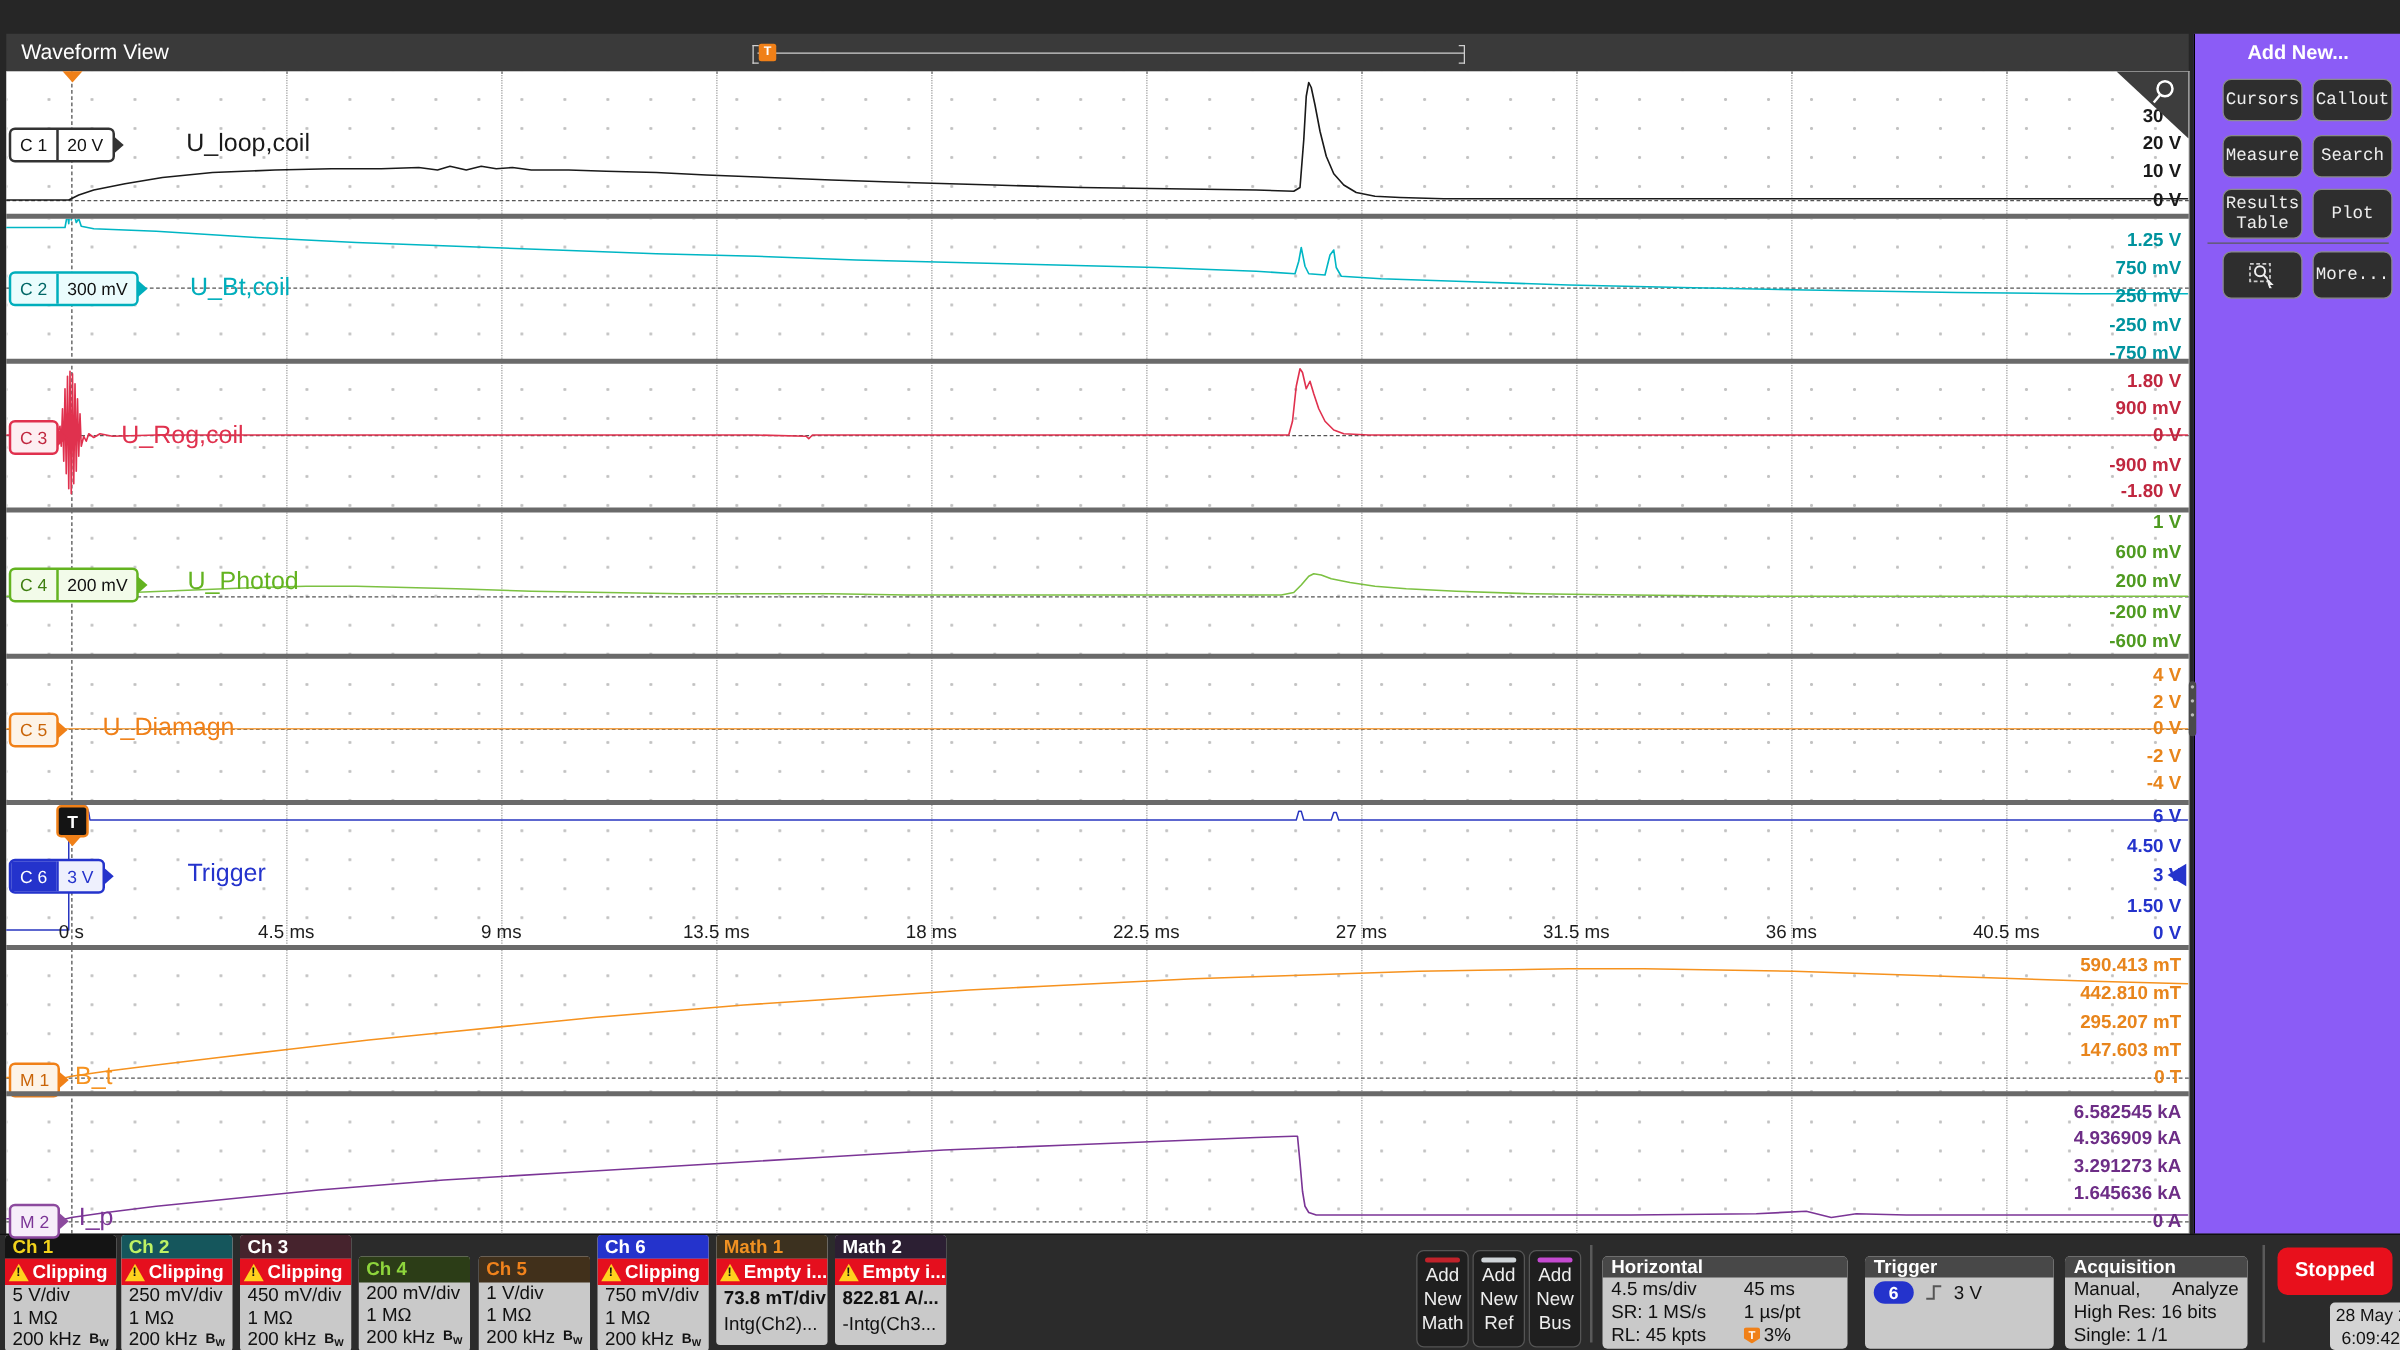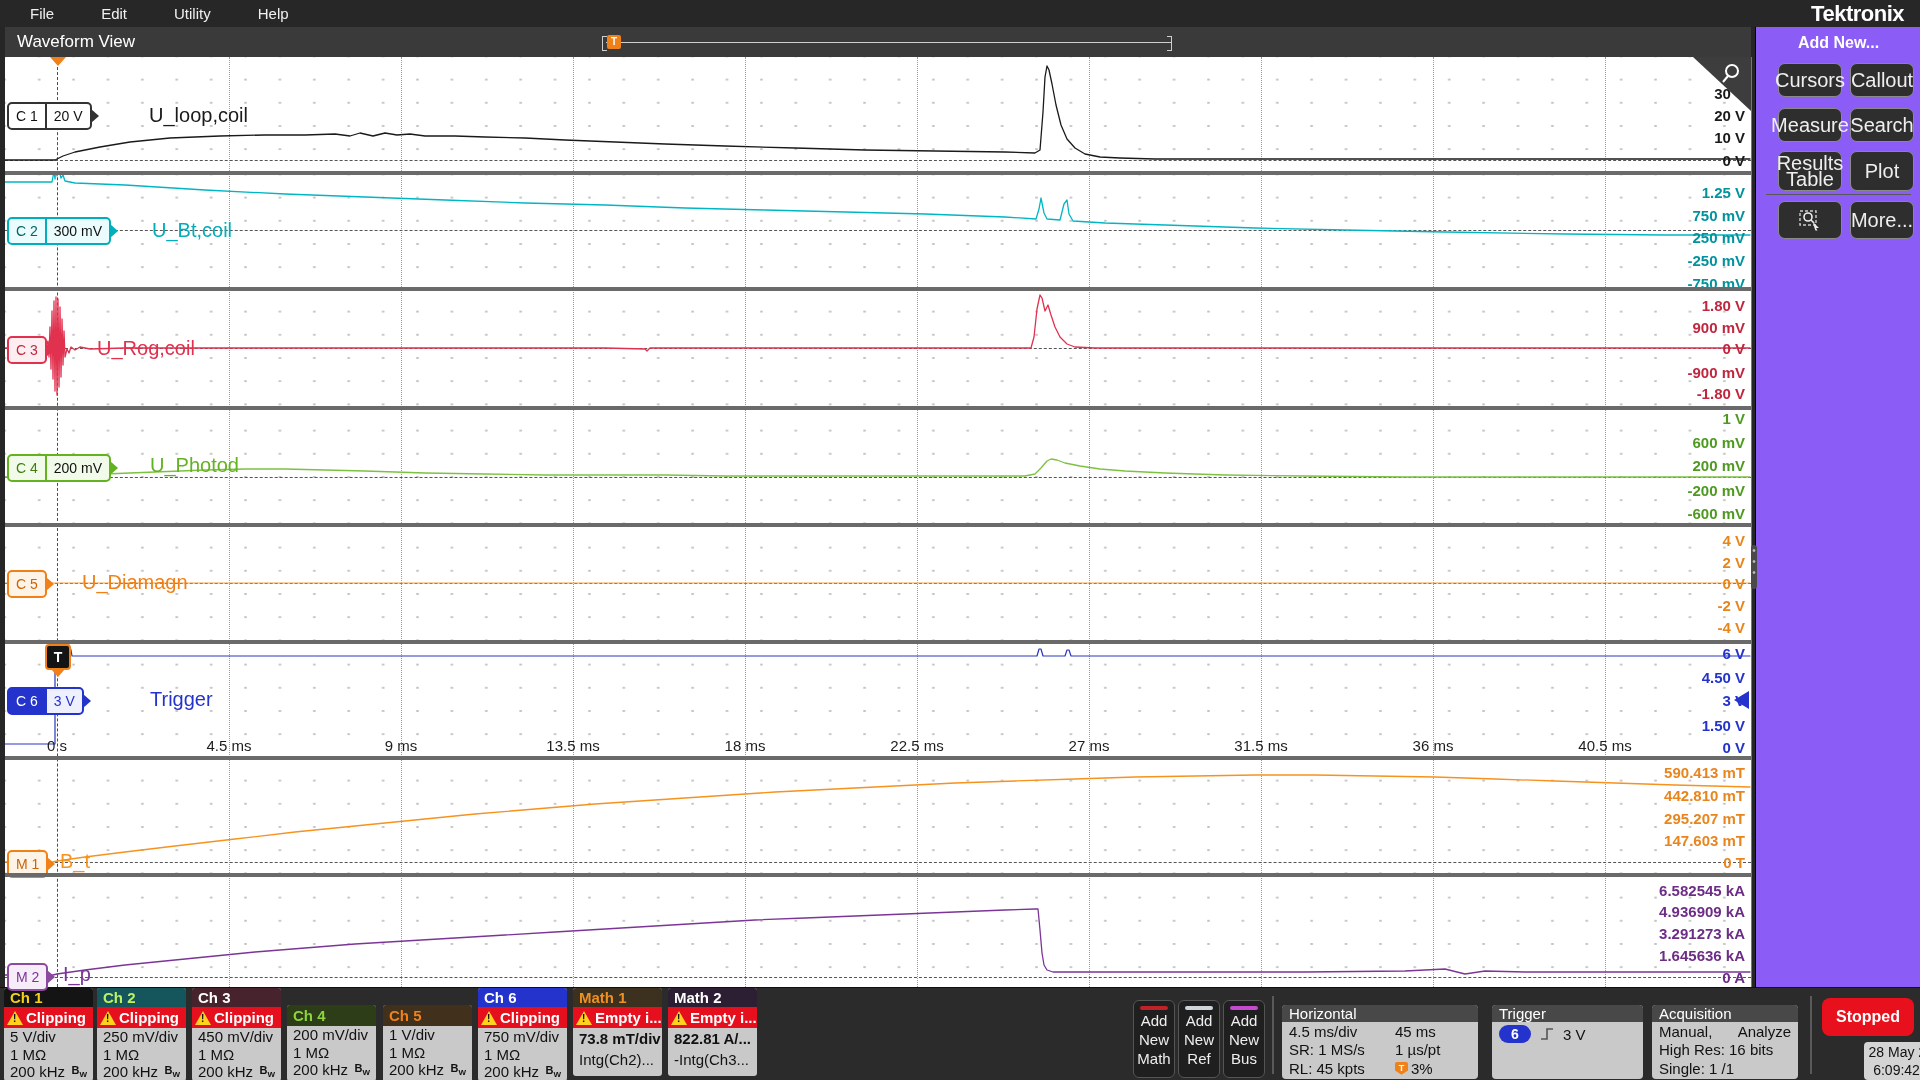--- a/index.html
+++ b/index.html
@@ -52,46 +52,39 @@
   .warn-tri{width:0;height:0;border-left:8px solid transparent;border-right:8px solid transparent;border-bottom:14px solid #ffd21e;position:relative;flex:none;}
   .warn-tri::after{content:'!';position:absolute;left:-2px;top:2px;font-size:10px;font-weight:bold;color:#111;}
   .chbox .row{height:17.5px;padding:0 6px;font-size:15px;display:flex;align-items:center;white-space:nowrap;}
   .chbox .row.bold{font-weight:bold;}
   .bwflag{margin-left:auto;font-size:11px;font-weight:bold;}
   .bwflag sub{font-size:8px;}
   .addbtn{position:absolute;top:12px;width:40px;height:76px;background:#1f1f1f;border:1px solid #555;border-radius:6px;color:#eee;font-size:15px;text-align:center;display:flex;flex-direction:column;justify-content:center;line-height:19px;}
   .addbtn .stripe{position:absolute;left:6px;right:6px;top:5px;height:4px;border-radius:2px;}
   .vsep{position:absolute;top:8px;height:78px;width:2px;background:#5a5a5a;}
   .infopanel{position:absolute;top:17px;height:74px;background:#c9c9c9;border-radius:4px;overflow:hidden;color:#111;}
-  .infopanel .phdr{height:17px;background:#484848;color:#fff;font-weight:normal;font-size:15px;padding:0 7px;display:flex;align-items:center;}
+  .infopanel .phdr{height:17px;background:#484848;color:#fff;font-weight:bold;font-size:15px;padding:0 7px;display:flex;align-items:center;}
   .infopanel .prow{height:18.5px;padding:0 7px;font-size:15px;display:flex;align-items:center;white-space:nowrap;}
   .prow .col2{position:absolute;left:113px;display:flex;align-items:center;gap:3px;}
   .tpent{width:13px;height:13px;background:#f08018;border-radius:2px;color:#fff;font-size:9px;font-weight:bold;text-align:center;line-height:13px;clip-path:polygon(0 0,100% 0,100% 68%,50% 100%,0 68%);}
   .srcpill{width:32px;height:18px;background:#2433cc;border-radius:9px;color:#fff;font-weight:bold;font-size:14px;text-align:center;line-height:18px;}
   #stopped{position:absolute;left:1822px;top:10px;width:92px;height:38px;background:#e8101c;border-radius:8px;color:#fff;font-weight:bold;font-size:16px;display:flex;align-items:center;justify-content:center;}
   #datebox{position:absolute;left:1824px;top:54px;width:90px;height:37px;background:#d4d4d4;border-radius:4px;color:#111;font-size:14px;text-align:center;line-height:18px;padding-top:1px;margin-left:40px;}
 
   
   #rightpanel{position:absolute;left:1755px;top:27px;width:165px;height:960px;background:#8b5cf6;border-left:1px solid #000;}
   #panel-header{color:#fff;font-weight:bold;font-size:16px;text-align:center;margin-top:7px;}
-  .pbtn{position:absolute;background:#2e2e2e;border:1px solid #8a8a8a;border-radius:7px;color:#eee;font-size:20px;display:flex;align-items:center;justify-content:center;text-align:center;line-height:16px;}
+  .pbtn{position:absolute;background:#2e2e2e;border:1px solid #8a8a8a;border-radius:7px;color:#eee;font-size:14px;display:flex;align-items:center;justify-content:center;text-align:center;line-height:16px;font-family:Liberation Mono, monospace;}
   #panel-div{position:absolute;left:10px;right:10px;top:167px;height:1px;background:#5a5a5a;}
 </style>
 </head>
 <body>
 
 <div id="screen">
 
-  <div id="menubar">
-    <span class="menu-item">File</span>
-    <span class="menu-item">Edit</span>
-    <span class="menu-item">Utility</span>
-    <span class="menu-item">Help</span>
-    <span id="logo">Tektronix</span>
-  </div>
 
   <div id="titlebar">
     <span id="wv-title">Waveform View</span>
     <div id="hslider">
       <div class="rail"></div>
       <div class="brk-l"></div>
       <div class="brk-r"></div>
       <div class="tflag">T</div>
     </div>
   </div>

